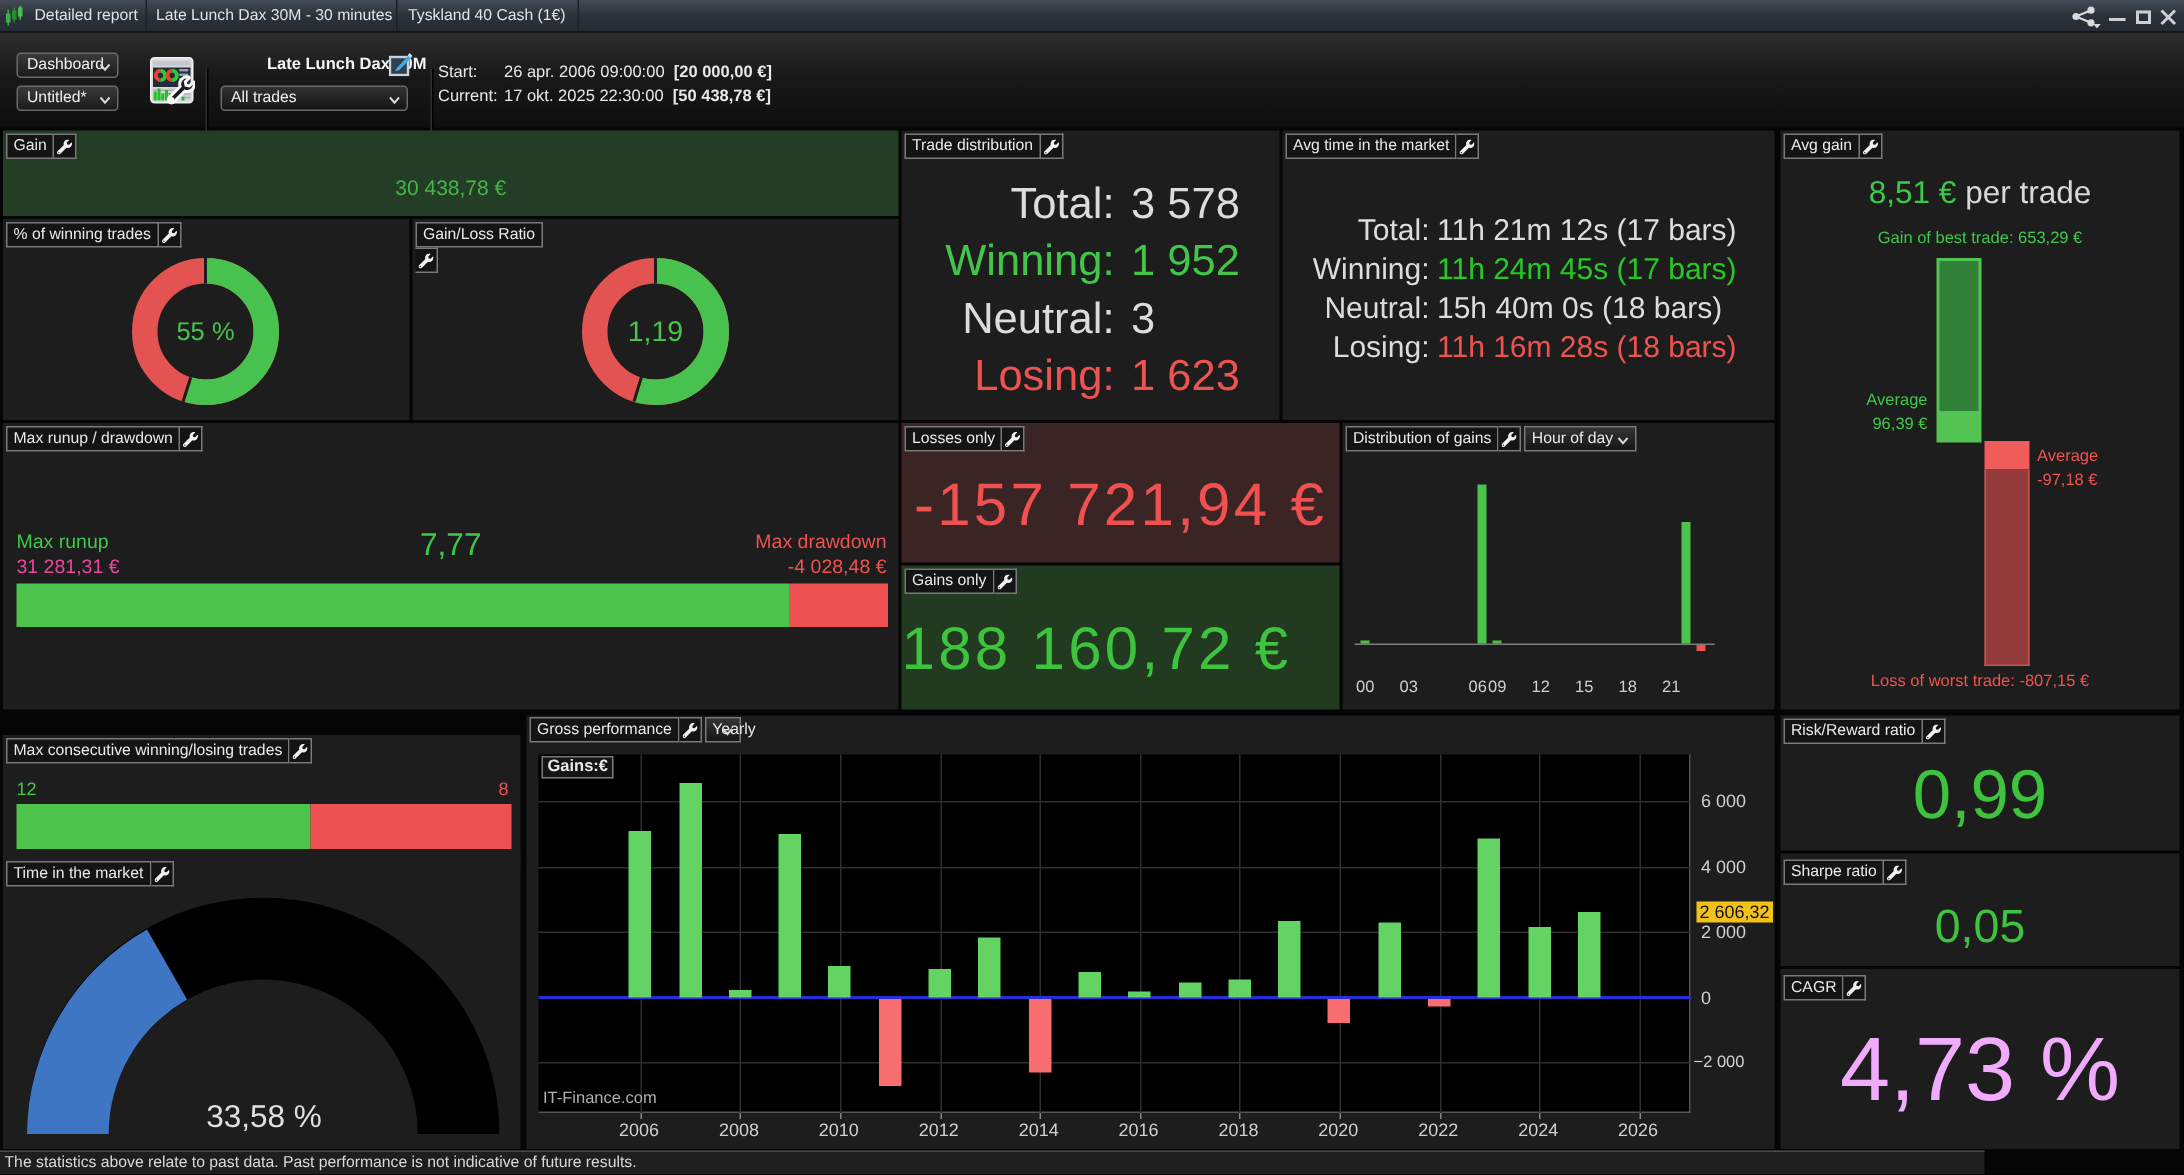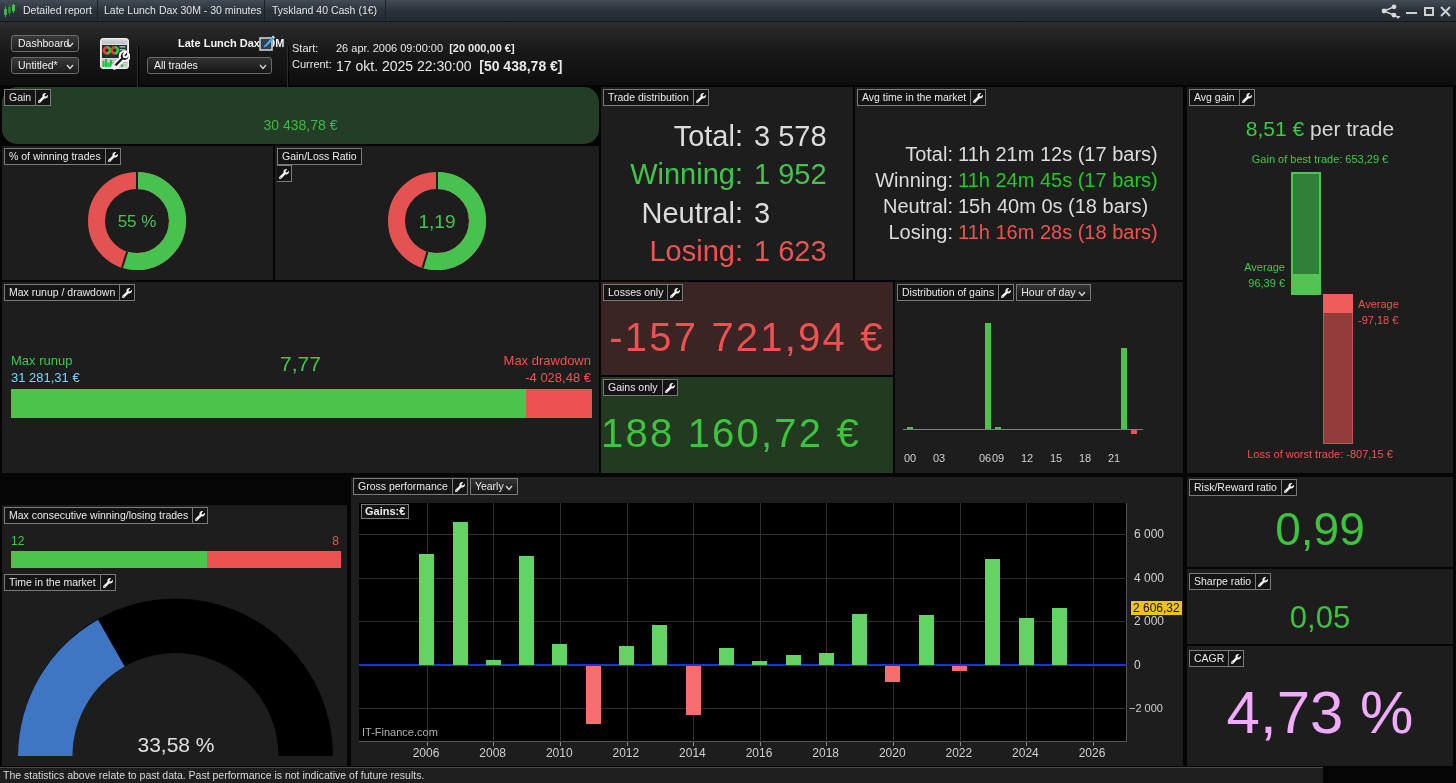--- a/index.html
+++ b/index.html
@@ -113,24 +113,24 @@
     <path d="M5 11 L12.2 3.2 L14.6 1 L15.8 3 L13.8 5.2 L7 11.8 L4.6 12.4 Z" fill="#4aa8e8"></path>
     <path d="M14.2 0.4 L15.9 2.3 L14.6 3.6 L12.8 1.8 Z" fill="#bfe4fa"></path>
   </svg>
   <div class="drop" style="left:147px;top:35px;width:125px;background:linear-gradient(#323232,#151515);">All trades<svg width="8" height="6" viewBox="0 0 8 6" style="position:absolute;right:4px;top:6px;">
           <path d="M1 1 L4 4.5 L7 1" stroke="#d8d8d8" stroke-width="1.3" fill="none"></path>
         </svg></div>
   <div class="vsep" style="left:287px;"></div>
   <div class="abs" style="left:292px;top:20px;color:#e8e8e8;font-size:11px;">Start:</div>
   <div class="abs" style="left:336px;top:20px;color:#e8e8e8;font-size:11px;">26 apr. 2006 09:00:00&nbsp; <b>[20 000,00 €]</b></div>
   <div class="abs" style="left:292px;top:36px;color:#e8e8e8;font-size:11px;">Current:</div>
-  <div class="abs" style="left:336px;top:36px;color:#e8e8e8;font-size:14px;">17 okt. 2025 22:30:00&nbsp; <b>[50 438,78 €]</b></div>
-</div>
-
-<div class="panel" style="left:2px;top:87px;width:597px;height:57px;background:#233d27;border-radius:15px;">
+  <div class="abs" style="left:336px;top:36px;color:#e8e8e8;font-size:11px;">17 okt. 2025 22:30:00&nbsp; <b>[50 438,78 €]</b></div>
+</div>
+
+<div class="panel" style="left:2px;top:87px;width:597px;height:57px;background:#233d27;">
   <div class="lrow" style="left:2px;top:2px;">
         <div class="lbox">Gain</div>
         <div class="wbox">
           <svg width="10" height="10" viewBox="0 0 512 512">
             <path fill="#f0f0f0" d="M507.73 109.1c-2.24-9.03-13.54-12.09-20.12-5.51l-74.36 74.36-67.88-11.31-11.31-67.88 74.36-74.36c6.62-6.62 3.43-17.9-5.66-20.16-47.38-11.74-99.55.91-136.58 37.93-39.64 39.64-50.55 97.1-34.05 147.2L18.74 402.76c-24.99 24.99-24.99 65.51 0 90.5 24.99 24.99 65.51 24.99 90.5 0l213.21-213.21c50.12 16.71 107.47 5.68 147.37-34.22 37.07-37.07 49.7-89.32 37.91-136.73zM64 472c-13.25 0-24-10.75-24-24 0-13.26 10.75-24 24-24s24 10.74 24 24-10.75 24-24 24z"></path>
           </svg>
         </div>
       </div>
   <div class="abs" style="left:0;top:30px;width:597px;text-align:center;font-size:14px;line-height:16px;color:#43b747;">30 438,78 €</div>
 </div>
@@ -260,21 +260,21 @@
 <div class="panel" style="left:2px;top:282px;width:597px;height:191px;">
   <div class="lrow" style="left:2px;top:2px;">
         <div class="lbox">Max runup / drawdown</div>
         <div class="wbox">
           <svg width="10" height="10" viewBox="0 0 512 512">
             <path fill="#f0f0f0" d="M507.73 109.1c-2.24-9.03-13.54-12.09-20.12-5.51l-74.36 74.36-67.88-11.31-11.31-67.88 74.36-74.36c6.62-6.62 3.43-17.9-5.66-20.16-47.38-11.74-99.55.91-136.58 37.93-39.64 39.64-50.55 97.1-34.05 147.2L18.74 402.76c-24.99 24.99-24.99 65.51 0 90.5 24.99 24.99 65.51 24.99 90.5 0l213.21-213.21c50.12 16.71 107.47 5.68 147.37-34.22 37.07-37.07 49.7-89.32 37.91-136.73zM64 472c-13.25 0-24-10.75-24-24 0-13.26 10.75-24 24-24s24 10.74 24 24-10.75 24-24 24z"></path>
           </svg>
         </div>
       </div>
   <div class="abs" style="left:9px;top:71px;font-size:13px;line-height:15px;color:#3ec94a;">Max runup</div>
-  <div class="abs" style="left:9px;top:88px;font-size:13px;line-height:15px;color:#7dd3fc;">31 281,31 €</div>
+  <div class="abs" style="left:9px;top:88px;font-size:13px;line-height:15px;color:#ec4899;">31 281,31 €</div>
   <div class="abs" style="left:0;top:70px;width:597px;text-align:center;font-size:21px;line-height:24px;color:#3ec94a;">7,77</div>
   <div class="abs" style="right:8px;top:71px;font-size:13px;line-height:15px;color:#ef5350;text-align:right;">Max drawdown</div>
   <div class="abs" style="right:8px;top:88px;font-size:13px;line-height:15px;color:#ef5350;text-align:right;">-4 028,48 €</div>
   <div class="abs" style="left:9px;top:107px;width:515px;height:29px;background:#4cc44c;"></div>
   <div class="abs" style="left:524px;top:107px;width:66px;height:29px;background:#ee5151;"></div>
 </div>
 
 <div class="panel" style="left:601px;top:282px;width:292px;height:93px;background:#3b2424;">
   <div class="lrow" style="left:2px;top:2px;">
         <div class="lbox">Losses only</div>
@@ -322,21 +322,21 @@
         <span class="abs" style="left:38px;">03</span>
     <span class="abs" style="left:84px;">06</span>
         <span class="abs" style="left:97px;">09</span>
     <span class="abs" style="left:126px;">12</span>
         <span class="abs" style="left:155px;">15</span>
     <span class="abs" style="left:184px;">18</span>
         <span class="abs" style="left:213px;">21</span>
   </div>
 </div>
 
-<div class="panel" style="left:2px;top:505px;width:345px;height:89px;">
+<div class="panel" style="left:2px;top:490px;width:345px;height:89px;">
   <div class="lrow" style="left:2px;top:2px;">
         <div class="lbox">Max consecutive winning/losing trades</div>
         <div class="wbox">
           <svg width="10" height="10" viewBox="0 0 512 512">
             <path fill="#f0f0f0" d="M507.73 109.1c-2.24-9.03-13.54-12.09-20.12-5.51l-74.36 74.36-67.88-11.31-11.31-67.88 74.36-74.36c6.62-6.62 3.43-17.9-5.66-20.16-47.38-11.74-99.55.91-136.58 37.93-39.64 39.64-50.55 97.1-34.05 147.2L18.74 402.76c-24.99 24.99-24.99 65.51 0 90.5 24.99 24.99 65.51 24.99 90.5 0l213.21-213.21c50.12 16.71 107.47 5.68 147.37-34.22 37.07-37.07 49.7-89.32 37.91-136.73zM64 472c-13.25 0-24-10.75-24-24 0-13.26 10.75-24 24-24s24 10.74 24 24-10.75 24-24 24z"></path>
           </svg>
         </div>
       </div>
   <div class="abs" style="left:9px;top:29px;font-size:12px;color:#3ec94a;">12</div>
   <div class="abs" style="right:8px;top:29px;font-size:12px;color:#ef5350;">8</div>
@@ -361,21 +361,21 @@
 </div>
 
 <div class="panel" style="left:351px;top:477px;width:832px;height:289px;">
   <div class="lrow" style="left:2px;top:1px;">
         <div class="lbox">Gross performance</div>
         <div class="wbox">
           <svg width="10" height="10" viewBox="0 0 512 512">
             <path fill="#f0f0f0" d="M507.73 109.1c-2.24-9.03-13.54-12.09-20.12-5.51l-74.36 74.36-67.88-11.31-11.31-67.88 74.36-74.36c6.62-6.62 3.43-17.9-5.66-20.16-47.38-11.74-99.55.91-136.58 37.93-39.64 39.64-50.55 97.1-34.05 147.2L18.74 402.76c-24.99 24.99-24.99 65.51 0 90.5 24.99 24.99 65.51 24.99 90.5 0l213.21-213.21c50.12 16.71 107.47 5.68 147.37-34.22 37.07-37.07 49.7-89.32 37.91-136.73zM64 472c-13.25 0-24-10.75-24-24 0-13.26 10.75-24 24-24s24 10.74 24 24-10.75 24-24 24z"></path>
           </svg>
         </div>
-        <div class="selbox" style="width:48px;font-size:10.5px;">Yearly<svg width="8" height="6" viewBox="0 0 8 6" style="position:absolute;right:4px;top:6px;">
+        <div class="selbox" style="width:24px;font-size:10.5px;">Yearly<svg width="8" height="6" viewBox="0 0 8 6" style="position:absolute;right:4px;top:6px;">
             <path d="M1 1 L4 4.5 L7 1" stroke="#d8d8d8" stroke-width="1.3" fill="none"></path>
           </svg></div>
       </div>
   <div class="abs" id="chart" style="left:8px;top:26px;width:768px;height:239px;background:#000;border-right:1px solid #555;border-bottom:1px solid #555;">
         <div style="position:absolute;left:67.7px;top:0;width:1px;height:239px;background:#2e2e2e;"></div>
         <div style="position:absolute;left:134.3px;top:0;width:1px;height:239px;background:#2e2e2e;"></div>
         <div style="position:absolute;left:200.9px;top:0;width:1px;height:239px;background:#2e2e2e;"></div>
         <div style="position:absolute;left:267.5px;top:0;width:1px;height:239px;background:#2e2e2e;"></div>
         <div style="position:absolute;left:334.1px;top:0;width:1px;height:239px;background:#2e2e2e;"></div>
         <div style="position:absolute;left:400.7px;top:0;width:1px;height:239px;background:#2e2e2e;"></div>

